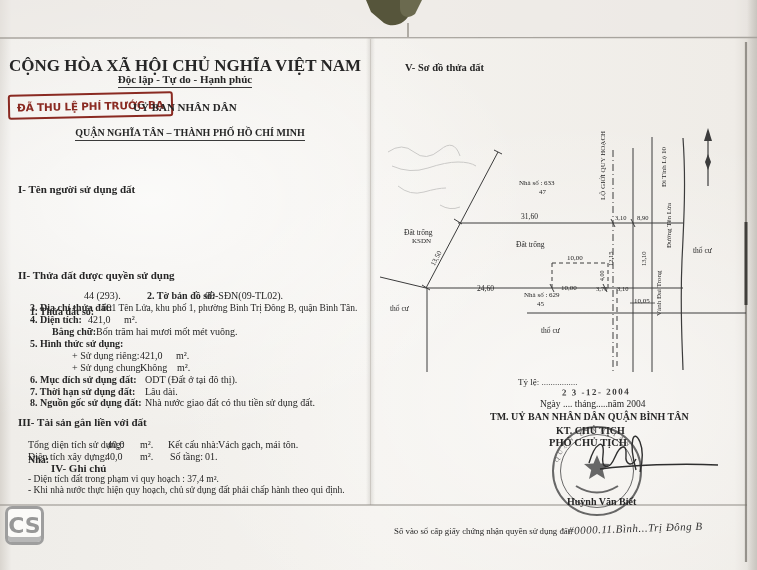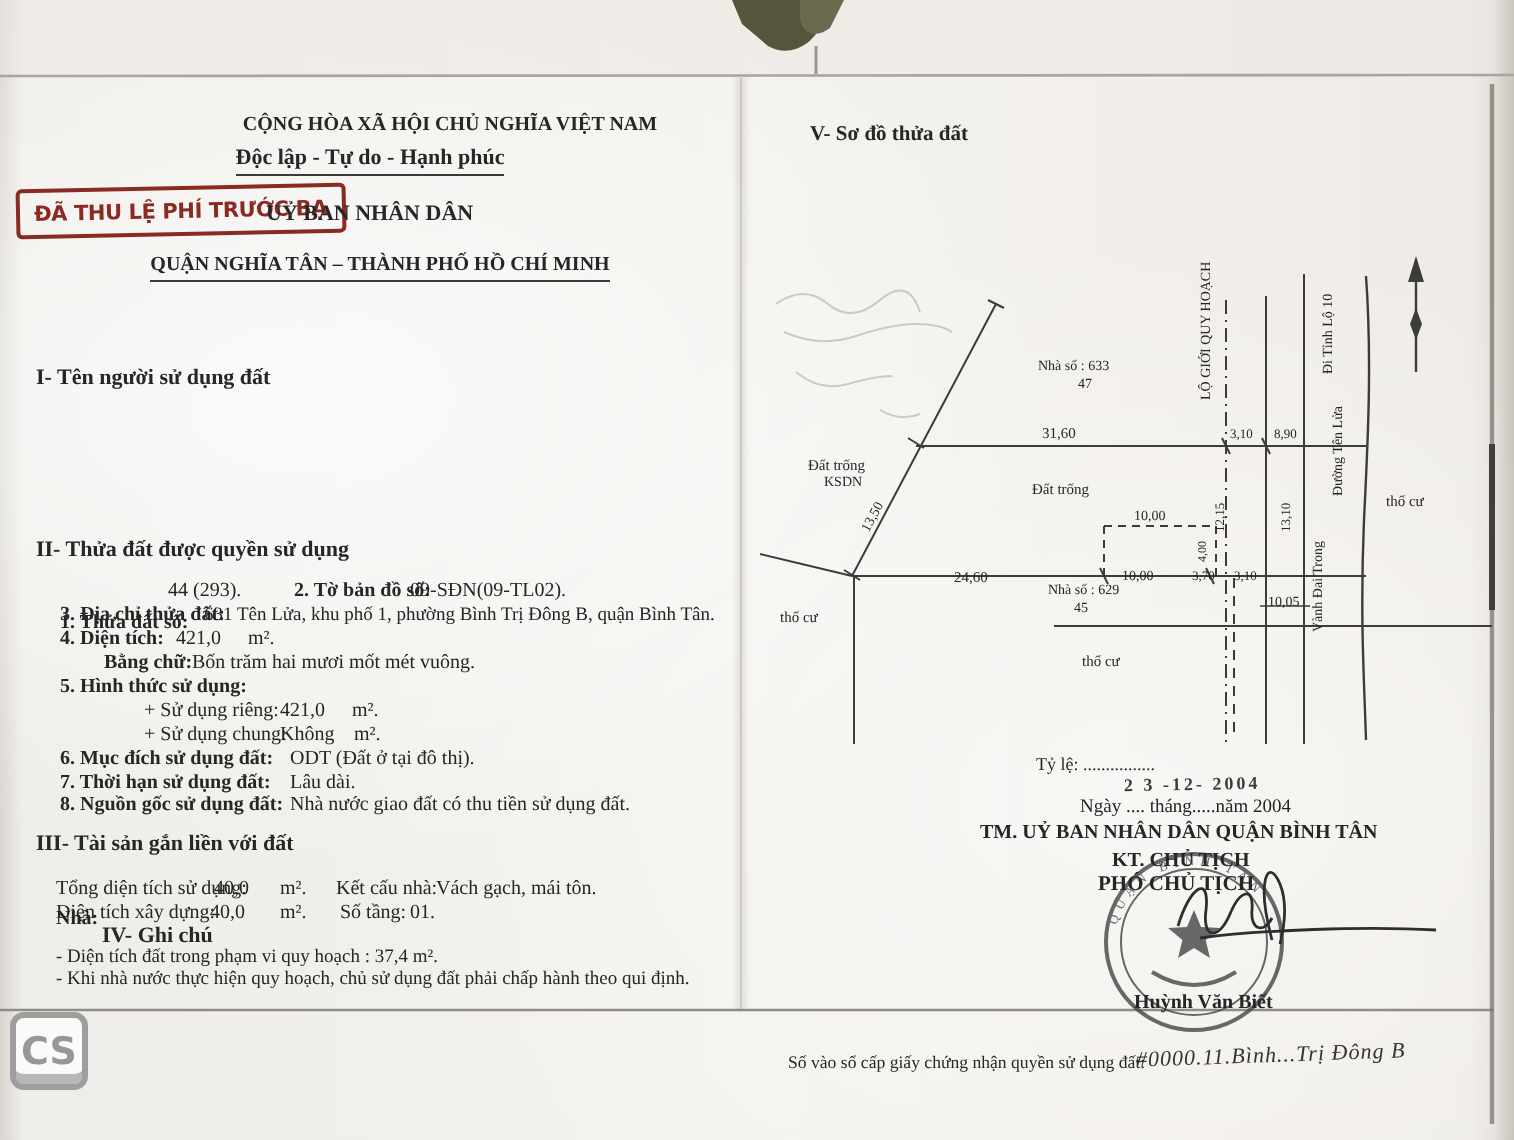--- a/index.html
+++ b/index.html
@@ -28,21 +28,21 @@
     border:2.5px solid #8a2a22;border-radius:3px;color:#8a2a22;
     font-family:"DejaVu Sans","Liberation Sans",sans-serif;font-weight:bold;
     font-size:10.5px;letter-spacing:-.2px;transform:rotate(-1.2deg);
   }
   .date-stamp{letter-spacing:1.5px;color:#3c3c3c;transform:rotate(-1deg);font-weight:bold;}
   .hand{font-style:italic;transform:rotate(-2deg);color:#333;letter-spacing:.5px;}
   .cs-logo{
     position:absolute;left:5px;top:506px;width:33px;height:33px;z-index:2;
     border:3px solid #9e9e9e;border-radius:7px;background:#fbfaf8;
     display:flex;align-items:center;justify-content:center;
-    font-family:"DejaVu Sans","Liberation Sans",sans-serif;font-weight:bold;font-size:19px;color:#979797;
+    font-family:"DejaVu Sans","Liberation Sans",sans-serif;font-weight:bold;font-size:22px;color:#979797;
     box-shadow:inset 0 -7px 0 -2px #b7b7b7;
   }
   .cs-text{
     position:absolute;left:51px;top:505px;z-index:2;
     font-family:"DejaVu Sans","Liberation Sans",sans-serif;font-size:29px;color:#a9a9a9;
   }
 </style>
 </head>
 <body>
 
@@ -105,21 +105,21 @@
         <textPath href="#stamparc" startOffset="28">QUẬN BÌNH TÂN</textPath>
       </text>
     </g>
     <g stroke="#2e2e2e" stroke-width="1.4" fill="none">
       <path d="M589,463 c6,-20 16,-26 14,-8 c-2,14 6,16 12,2 c5,-12 12,-14 11,-2 c-1,10 6,12 10,4"></path>
       <path d="M636,470 c-8,-30 -2,-42 4,-28 c4,10 2,22 0,30"></path>
       <path d="M600,469 c30,-4 82,-6 118,-4"></path>
     </g>
   </svg>
 
-  <div class="t ctr b" style="left:0;top:57px;width:370px;font-size:10px;padding-left:40px;">CỘNG HÒA XÃ HỘI CHỦ NGHĨA VIỆT NAM</div>
+  <div class="t ctr b" style="left:0;top:57px;width:370px;font-size:17px;">CỘNG HÒA XÃ HỘI CHỦ NGHĨA VIỆT NAM</div>
   <div class="t ctr" style="left:0;top:73px;width:370px;font-size:11px;"><span class="b u">Độc lập - Tự do - Hạnh phúc</span></div>
 
   <div class="fee-stamp">ĐÃ THU LỆ PHÍ TRƯỚC BẠ</div>
 
   <div class="t b sz11" style="left:133px;top:101px;">UỶ BAN NHÂN DÂN</div>
   <div class="t ctr" style="left:0;top:127px;width:380px;font-size:10px;"><span class="b u">QUẬN NGHĨA TÂN – THÀNH PHỐ HỒ CHÍ MINH</span></div>
 
   <div class="t b sz11" style="left:18px;top:183px;">I- Tên người sử dụng đất</div>
   <div class="t b sz11" style="left:18px;top:269px;">II- Thửa đất được quyền sử dụng</div>
 

